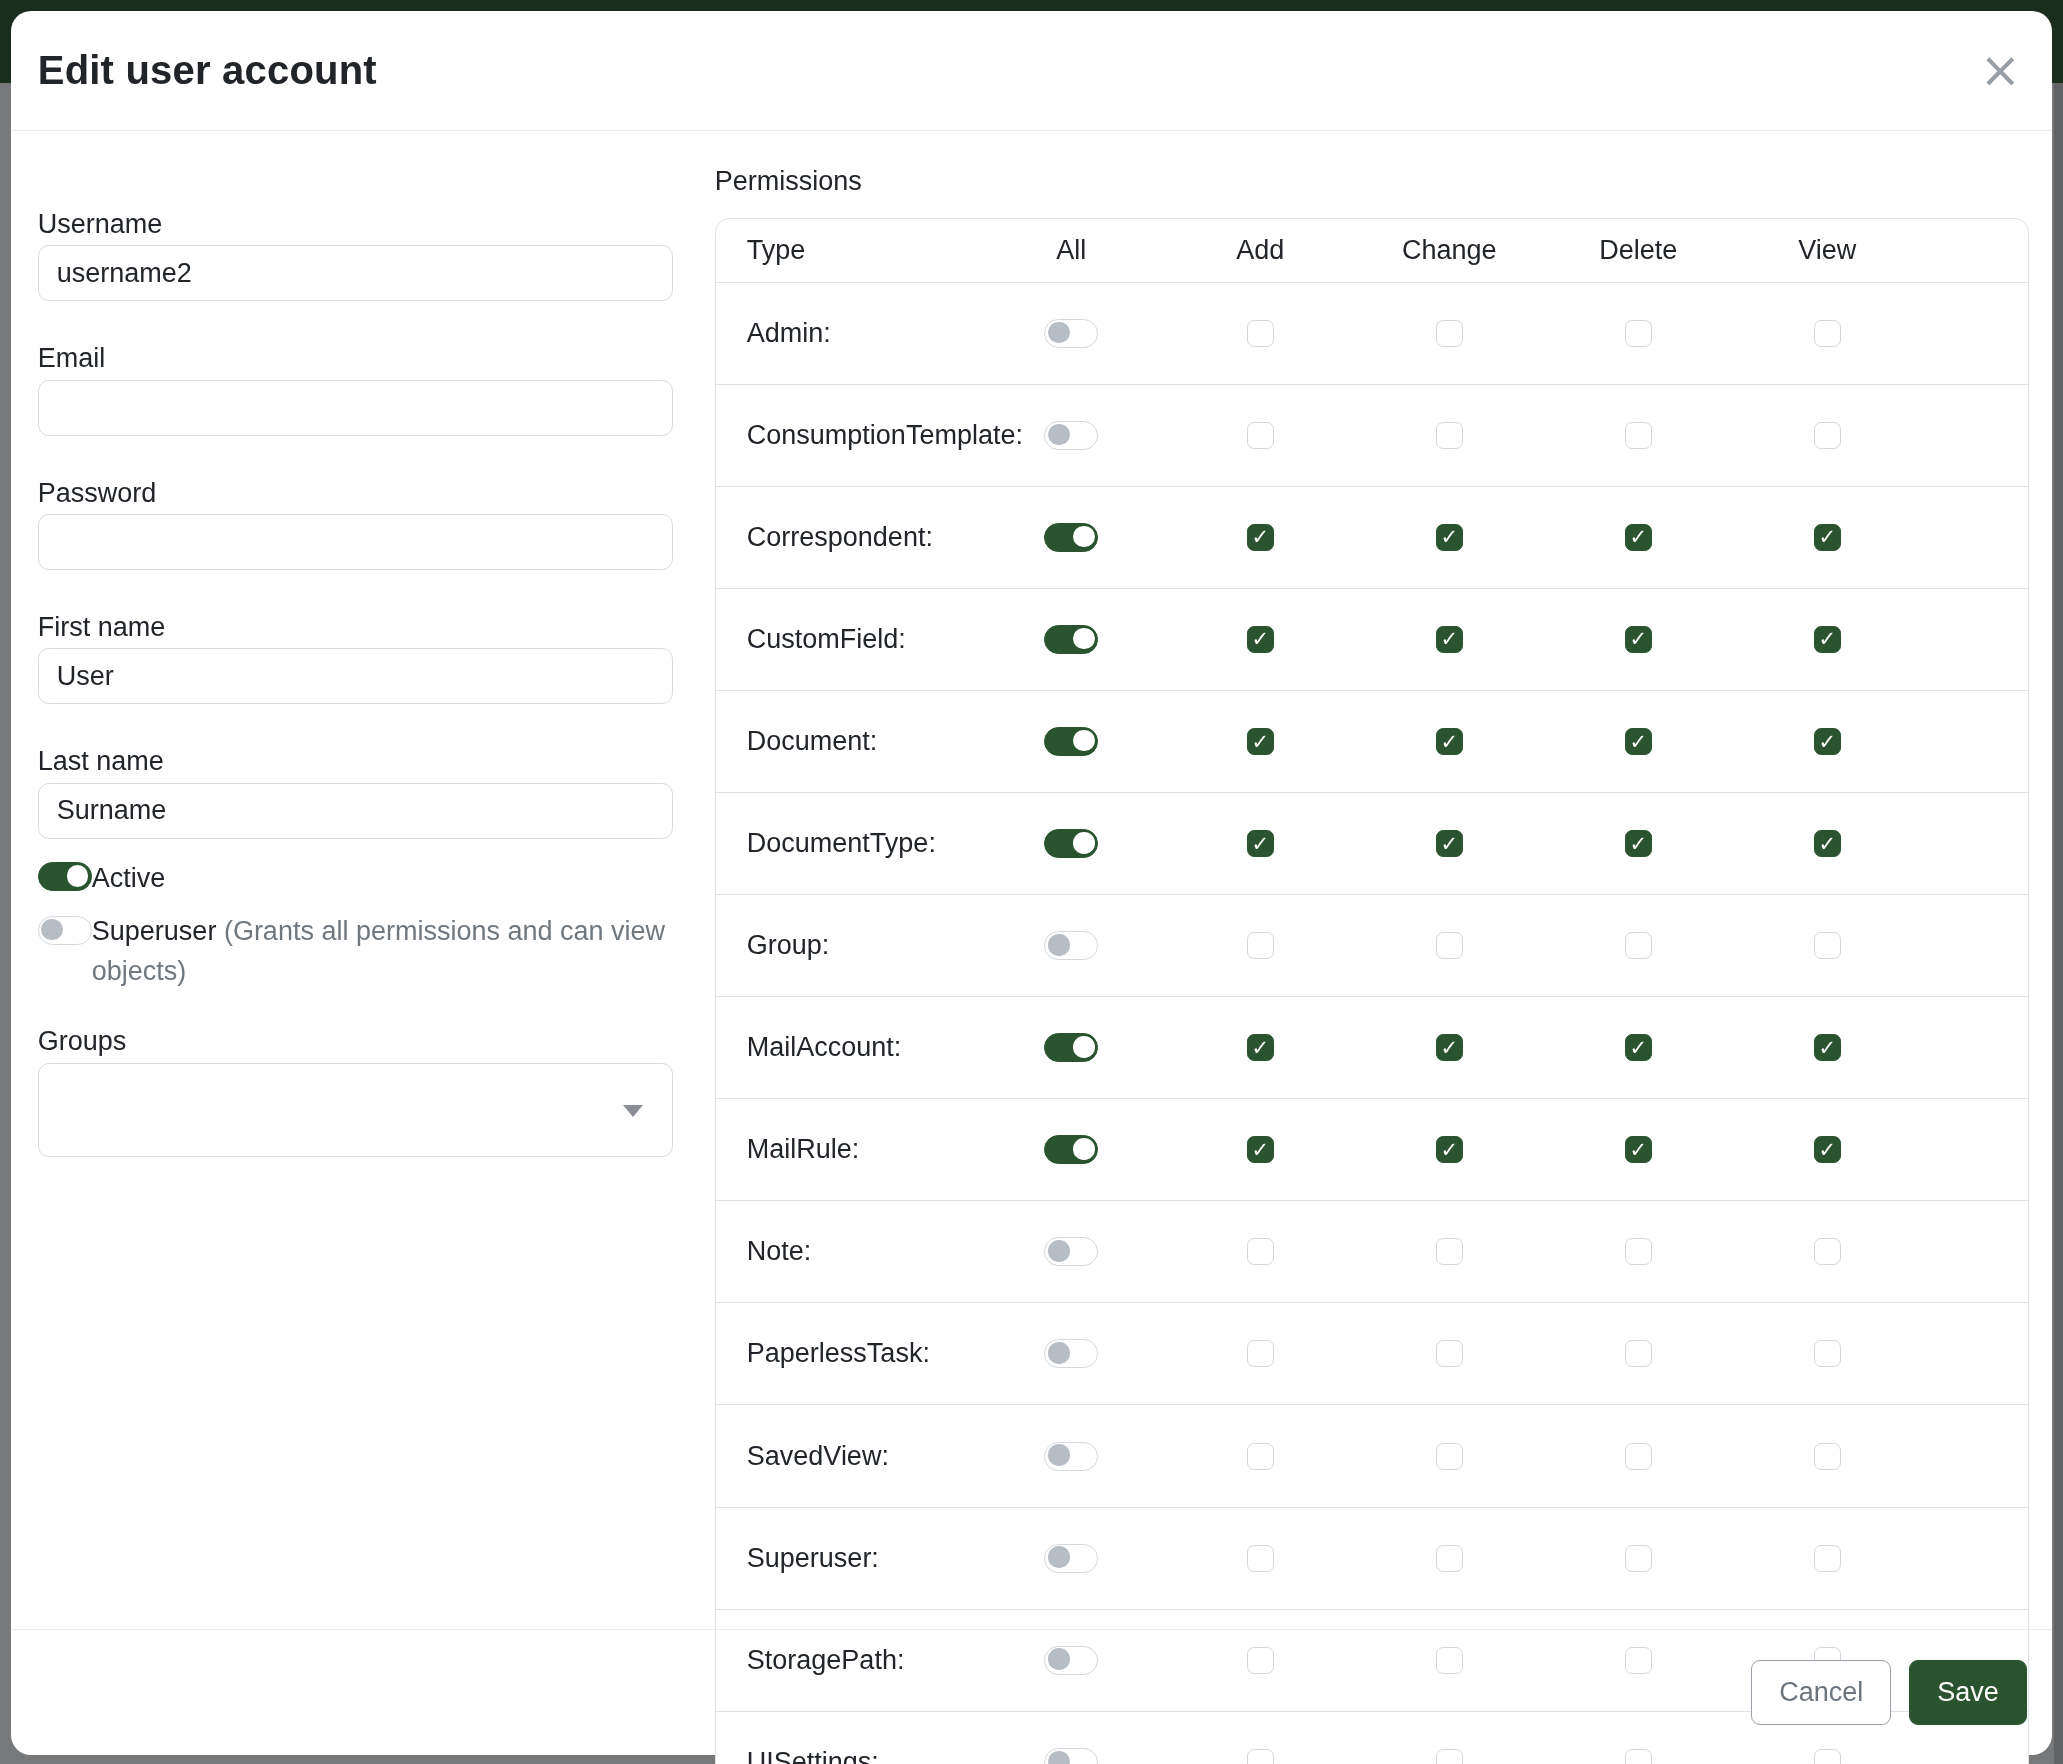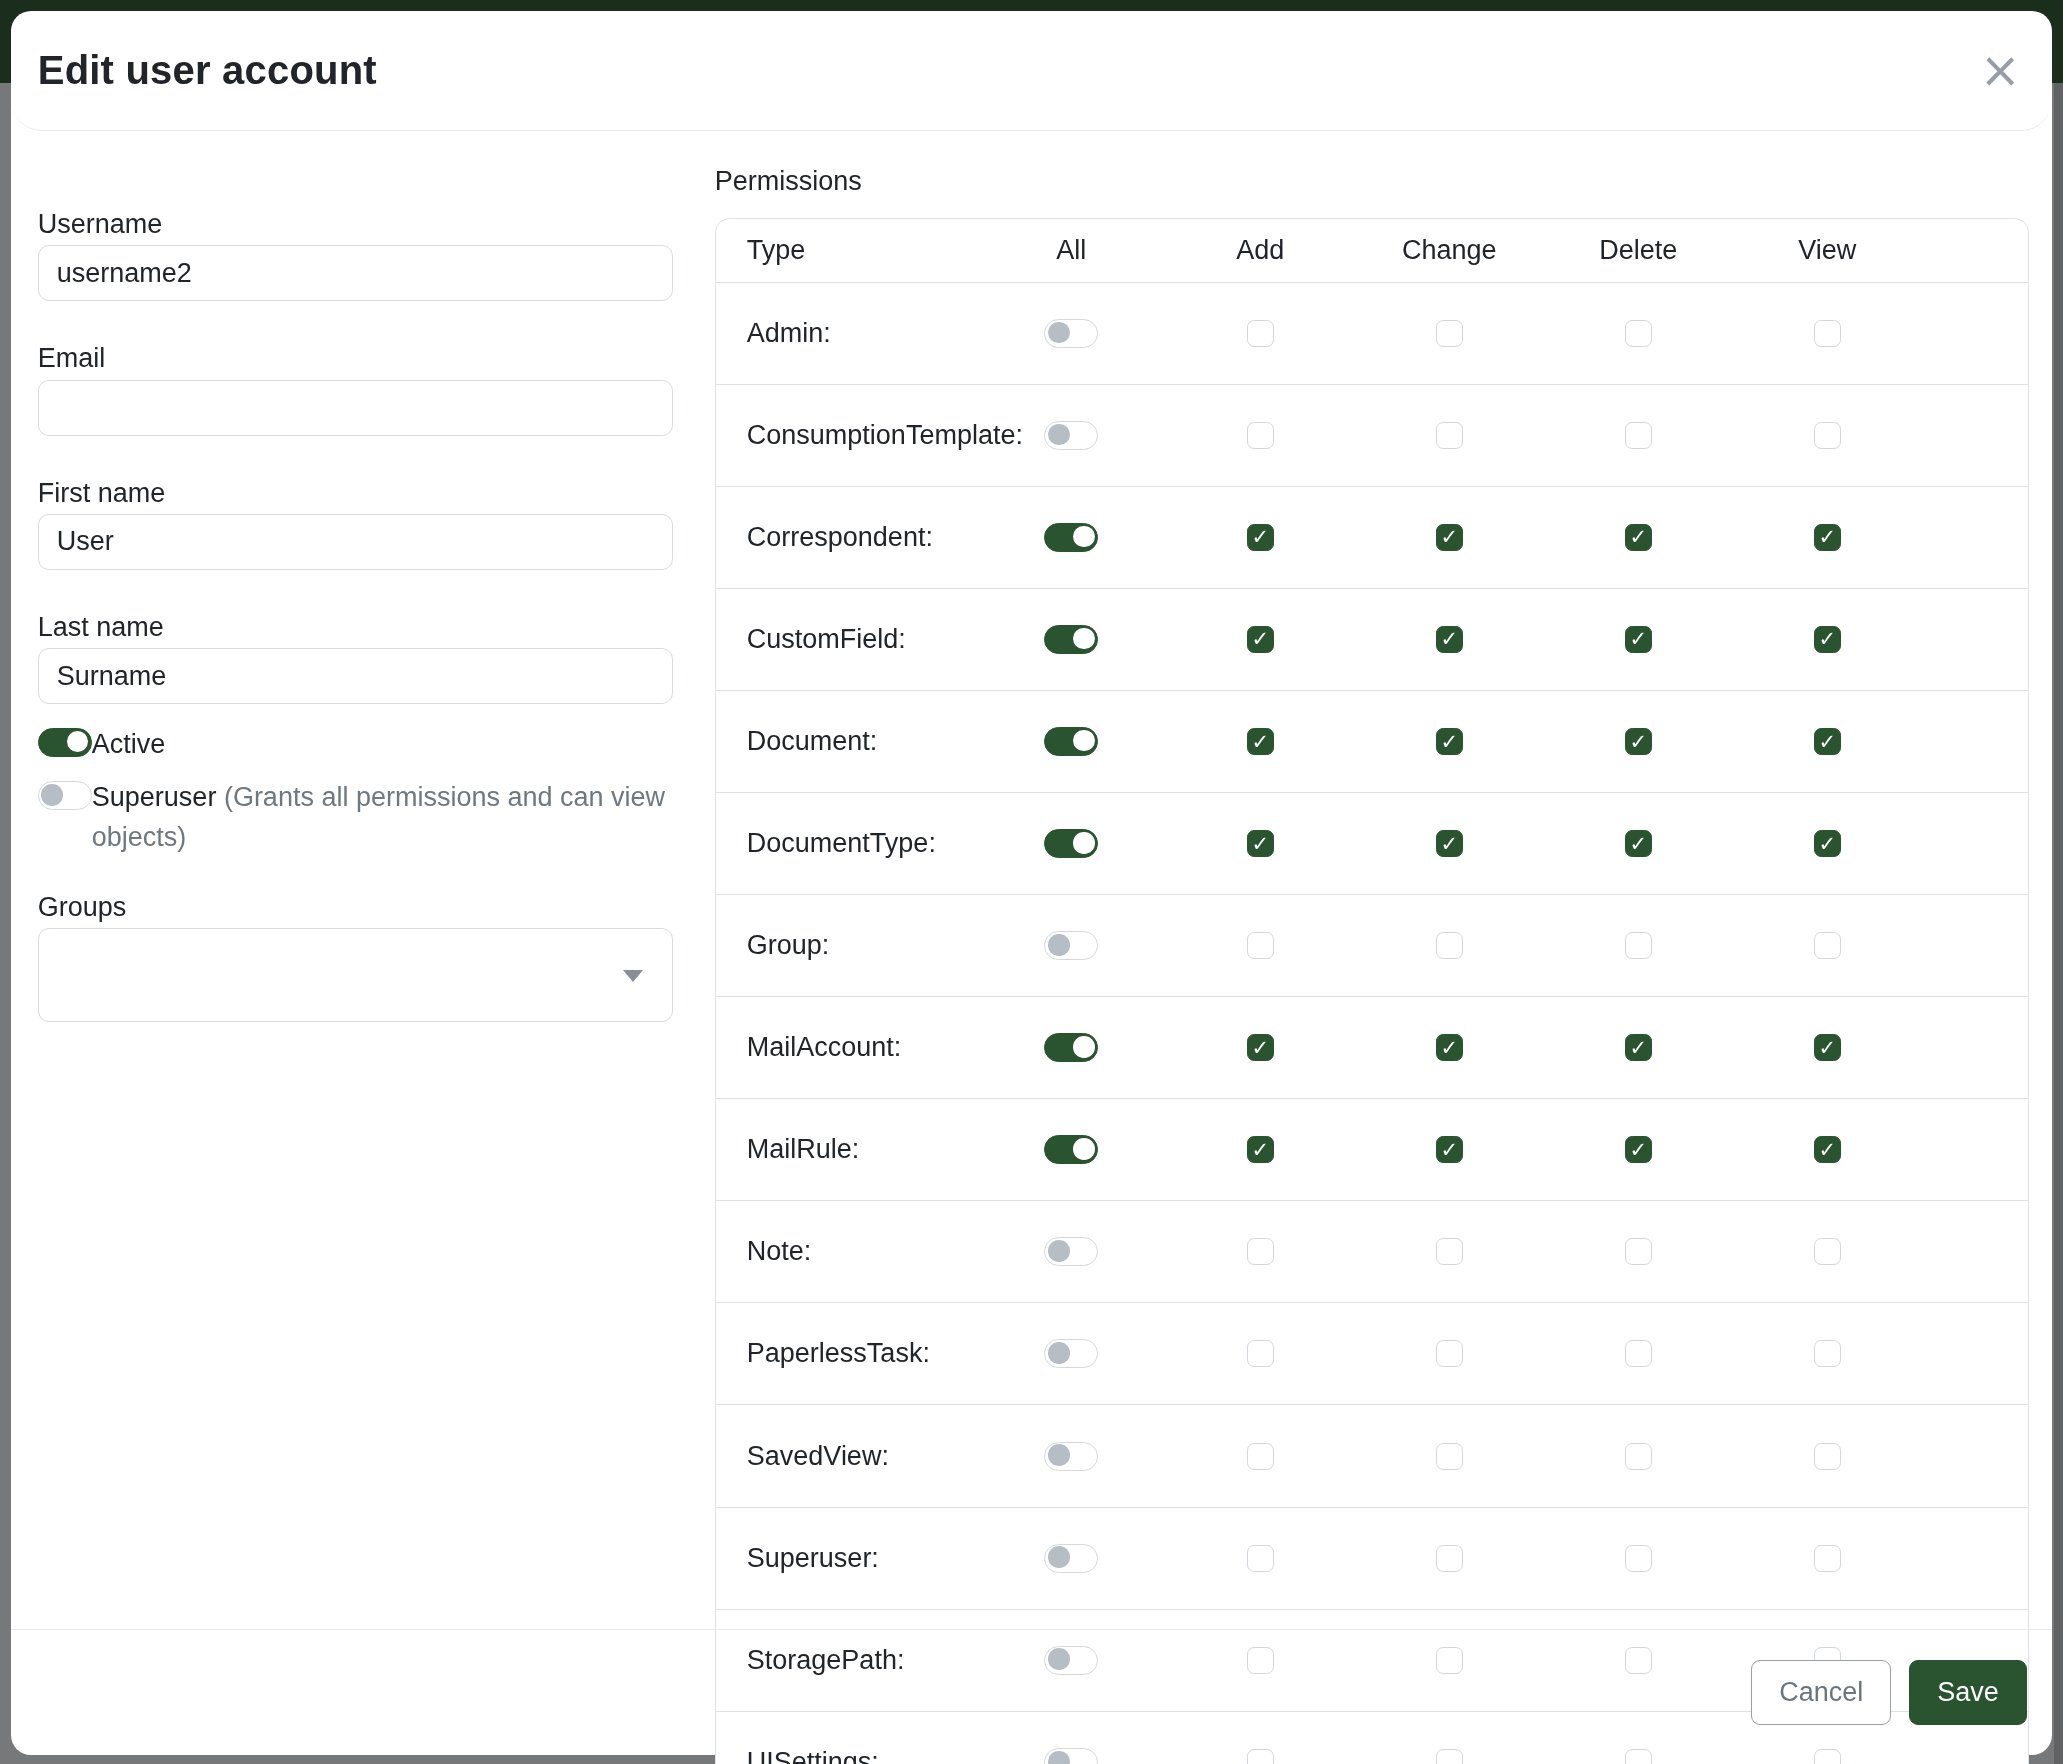--- a/index.html
+++ b/index.html
@@ -15,21 +15,21 @@
 
   
   .modal{
     position:absolute;left:10.8px;top:10.8px;width:2041px;height:1744px;
     background:#ffffff;border-radius:20px;z-index:2;
   }
   .modal-header{
     position:absolute;top:0;left:0;right:0;height:120px;
     border-bottom:1.8px solid #e9ecef;
     display:flex;align-items:center;justify-content:space-between;
-    padding:0 31px 0 27px;box-sizing:border-box;border-radius:31px;
+    padding:0 31px 0 27px;box-sizing:border-box;
   }
   .modal-title{font-size:40px;font-weight:700;color:#212529;letter-spacing:0.2px;}
   .close-btn{
     font-size:49px;line-height:1;color:#989ea5;cursor:pointer;border:none;background:none;
     font-weight:400;padding:0;font-family:"DejaVu Sans","Liberation Sans",sans-serif;
   }
 
   .modal-body{position:absolute;top:122px;left:0;right:0;bottom:126px;}
 
   
@@ -127,20 +127,24 @@
       <div class="form-group">
         <div class="form-label">Username</div>
         <input class="text-input" type="text" value="username2" style="">
       </div>
 
       <div class="form-group">
         <div class="form-label">Email</div>
         <input class="text-input" type="text" value="" style="">
       </div>
 
+      <div class="form-group">
+        <div class="form-label">Password</div>
+        <input class="text-input" type="password" value="" style="">
+      </div>
 
       <div class="form-group">
         <div class="form-label">First name</div>
         <input class="text-input" type="text" value="User" style="">
       </div>
 
       <div class="form-group" style="margin-bottom:0;">
         <div class="form-label">Last name</div>
         <input class="text-input" type="text" value="Surname" style="">
       </div>

